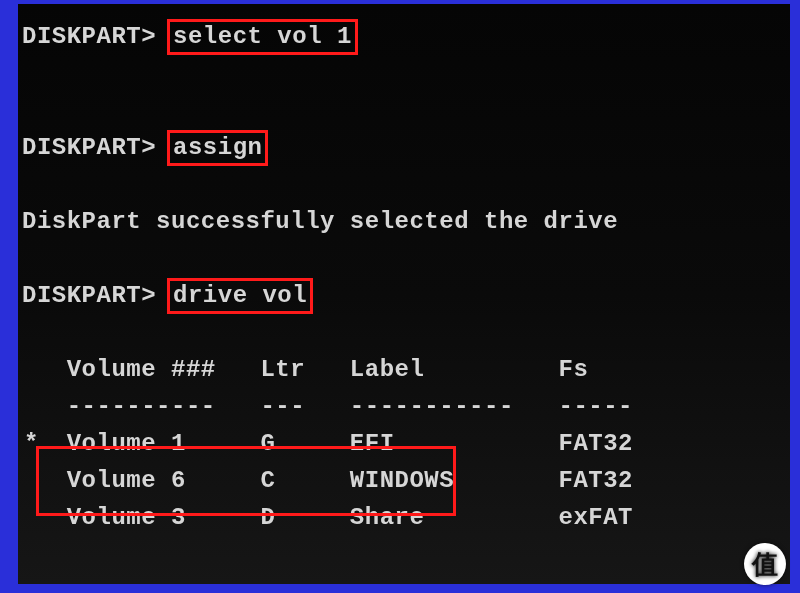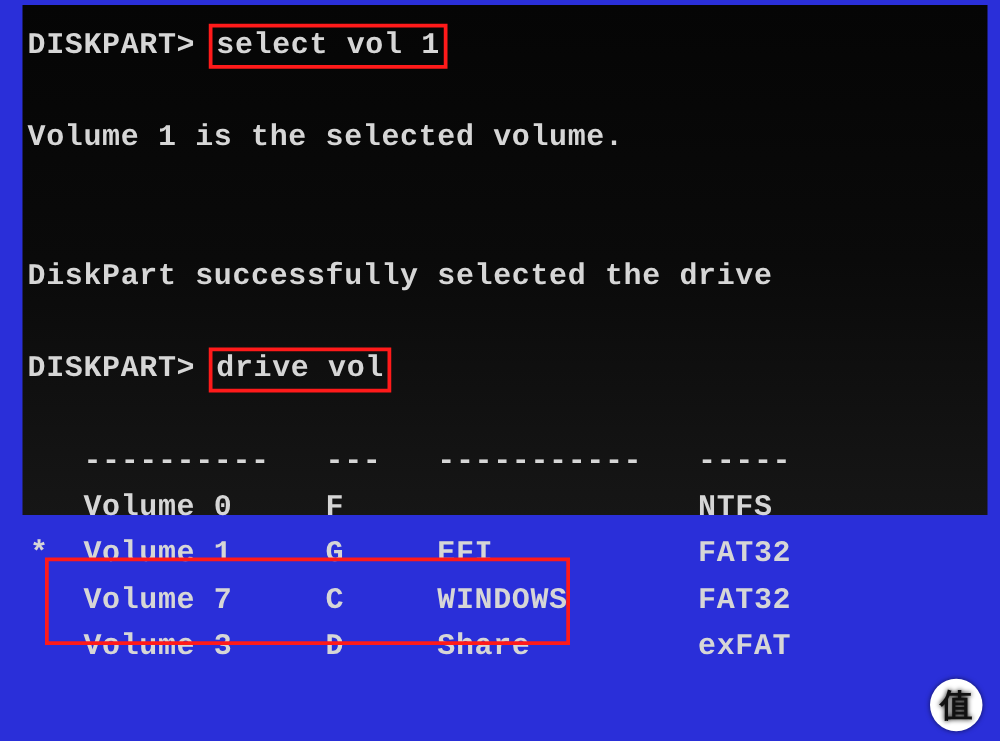--- a/index.html
+++ b/index.html
@@ -7,21 +7,21 @@
     width:800px;height:593px;
     background:#2a2fd9;
     font-family:"Courier New",monospace;
     font-weight:bold;
     overflow:hidden;
     position:relative;
   }
   .console{
     position:absolute;
     left:18px;top:4px;
-    width:772px;height:408px;
+    width:772px;height:580px;
     background:linear-gradient(180deg,#050505 0%,#0a0a0a 50%,#161616 100%);
     color:#d6d6d6;
     font-size:24px;
     line-height:37px;
     padding:14px 0 0 4px;
     box-sizing:border-box;
     letter-spacing:0.5px;
   }
   .row{white-space:pre}
   .hl{
@@ -54,35 +54,35 @@
     box-shadow:0 0 4px rgba(0,0,0,.6);
   }
 </style>
 </head>
 <body>
 
 <div class="console">
 
   <div class="row"><span>DISKPART&gt;</span> <span class="hl"><span>select vol 1</span></span></div>
   <div class="row">&nbsp;</div>
-  <div class="row">Volume 1 is the selected volume.</div>
   <div class="row">&nbsp;</div>
 
+  <div class="row"><span>DISKPART&gt;</span> <span class="hl"><span>assign</span></span></div>
   <div class="row">&nbsp;</div>
   <div class="row">DiskPart successfully selected the drive</div>
   <div class="row">&nbsp;</div>
 
   <div class="row"><span>DISKPART&gt;</span> <span class="hl"><span>drive vol</span></span></div>
   <div class="row">&nbsp;</div>
 
   <div id="tbl" style="position:relative">
+      <div class="row">   Volume ###   Ltr   Label         Fs      </div>
       <div class="row">   ----------   ---   -----------   -----   </div>
-      <div class="row" style="position:relative">   Volume 0     F                   NTFS    </div>
       <div class="row" style="position:relative"><span class="star">*</span>   Volume 1     G     EFI           FAT32   </div>
-      <div class="row" style="position:relative">   Volume 7     C     WINDOWS       FAT32   </div>
+      <div class="row" style="position:relative">   Volume 6     C     WINDOWS       FAT32   </div>
       <div class="row" style="position:relative">   Volume 3     D     Share         exFAT   </div>
     </div>
 
   <div class="rowsbox" style="left:18px;top:442px;width:420px;height:70px;"></div>
 </div>
 
 <div class="watermark">
   <div class="wm-circle">值</div>
 </div>
 

